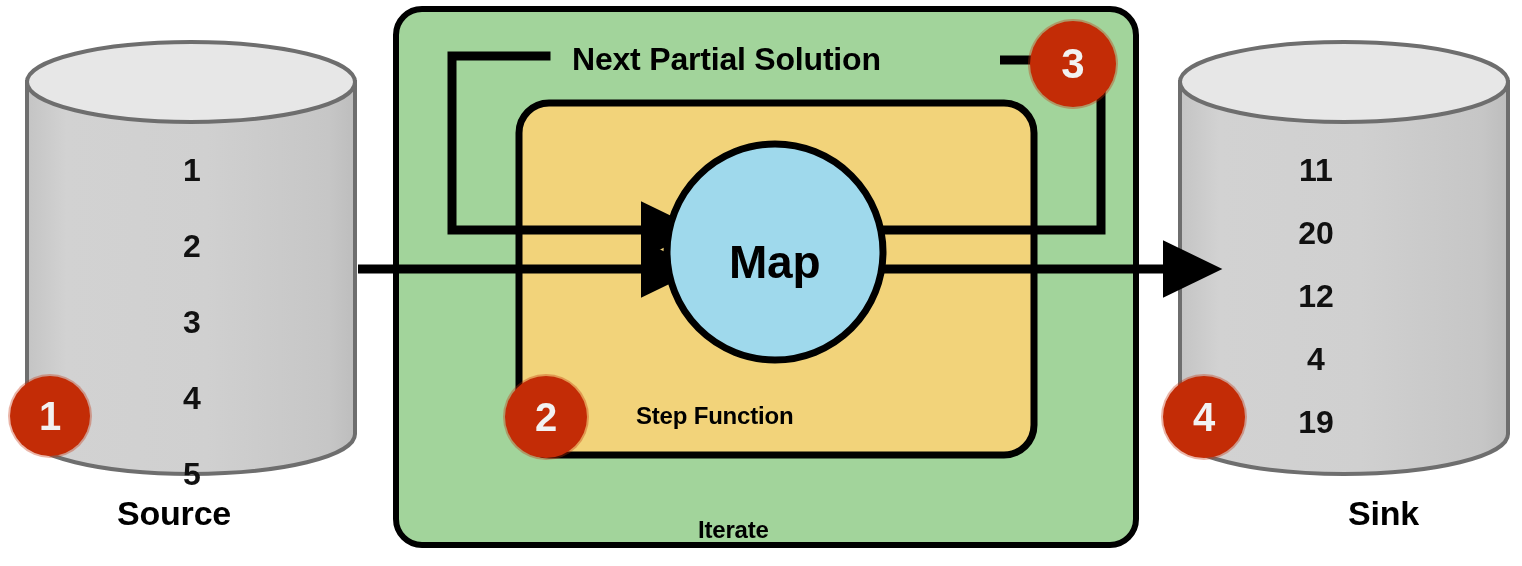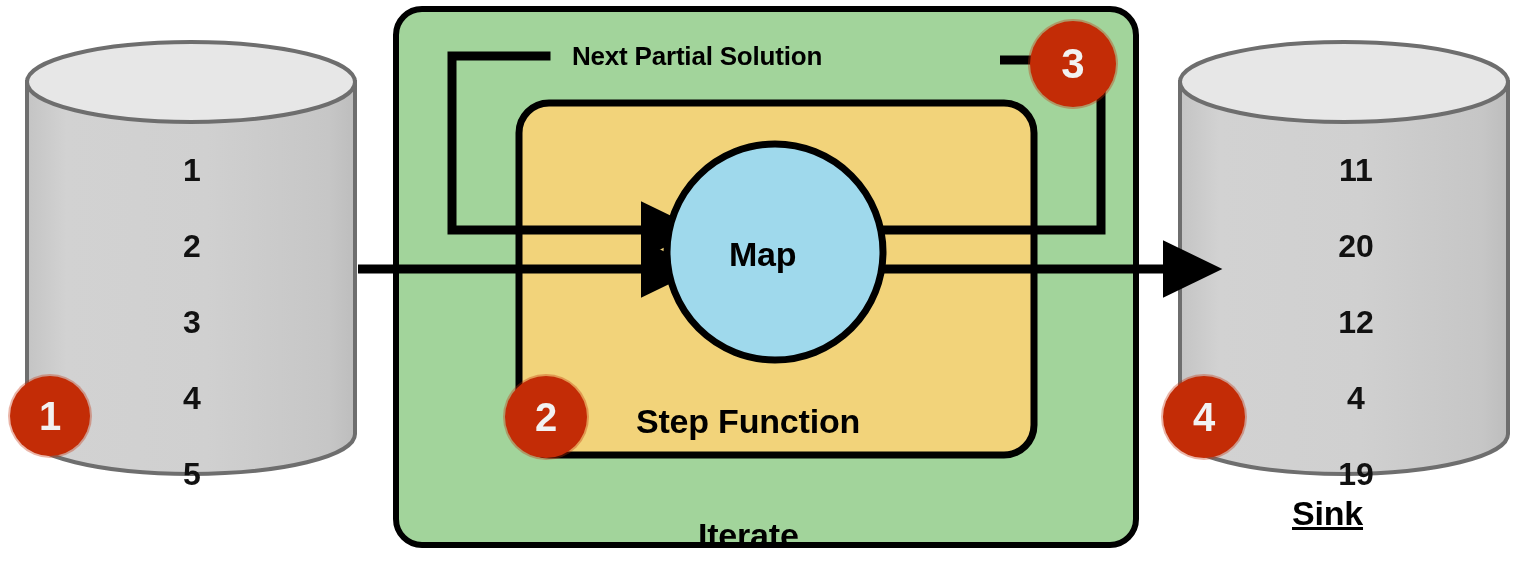--- a/index.html
+++ b/index.html
@@ -29,27 +29,27 @@
     font-family: "Liberation Sans", sans-serif;
     font-weight: bold;
     color: #000000;
     white-space: nowrap;
     letter-spacing: -0.2px;
   }
   .caption {
     font-size: 34px;
   }
   .boxlabel {
-    font-size: 34px;
+    font-size: 24px;
   }
   .toplabel {
-    font-size: 26px;
+    font-size: 32px;
   }
   .maplabel {
-    font-size: 34px;
+    font-size: 46px;
   }
   .dbnum {
     font-size: 32px;
     font-weight: bold;
     color: #111111;
     text-align: center;
   }
   .badge {
     position: absolute;
     border-radius: 50%;
@@ -132,30 +132,31 @@
   </svg>
 
   <div class="numcol" style="left:148px; top:154px; width:88px; gap:44px;">
     <div class="dbnum">1</div>
     <div class="dbnum">2</div>
     <div class="dbnum">3</div>
     <div class="dbnum">4</div>
     <div class="dbnum">5</div>
   </div>
 
-  <div class="numcol" style="left:1312px; top:154px; width:88px; gap:44px;">
+  <div class="numcol" style="left:1272px; top:154px; width:88px; gap:31px;">
     <div class="dbnum">11</div>
     <div class="dbnum">20</div>
     <div class="dbnum">12</div>
     <div class="dbnum">4</div>
     <div class="dbnum">19</div>
   </div>
 
+  <div class="lbl caption" style="left:117px; top:494px;">Source</div>
 
-  <div class="lbl caption" style="left:1292px; top:494px;text-decoration:underline;">Sink</div>
+  <div class="lbl caption" style="left:1348px; top:494px;">Sink</div>
 
   <div class="lbl boxlabel" style="left:698px; top:516px;">Iterate</div>
 
   <div class="lbl boxlabel" style="left:636px; top:402px;">Step Function</div>
 
   <div class="lbl toplabel" style="left:572px; top:41px;">Next Partial Solution</div>
 
   <div class="lbl maplabel" style="left:729px; top:235px;">Map</div>
 
   <div class="badge" style="left:10px; top:376px; width:80px; height:80px; font-size:40px;">1</div>

